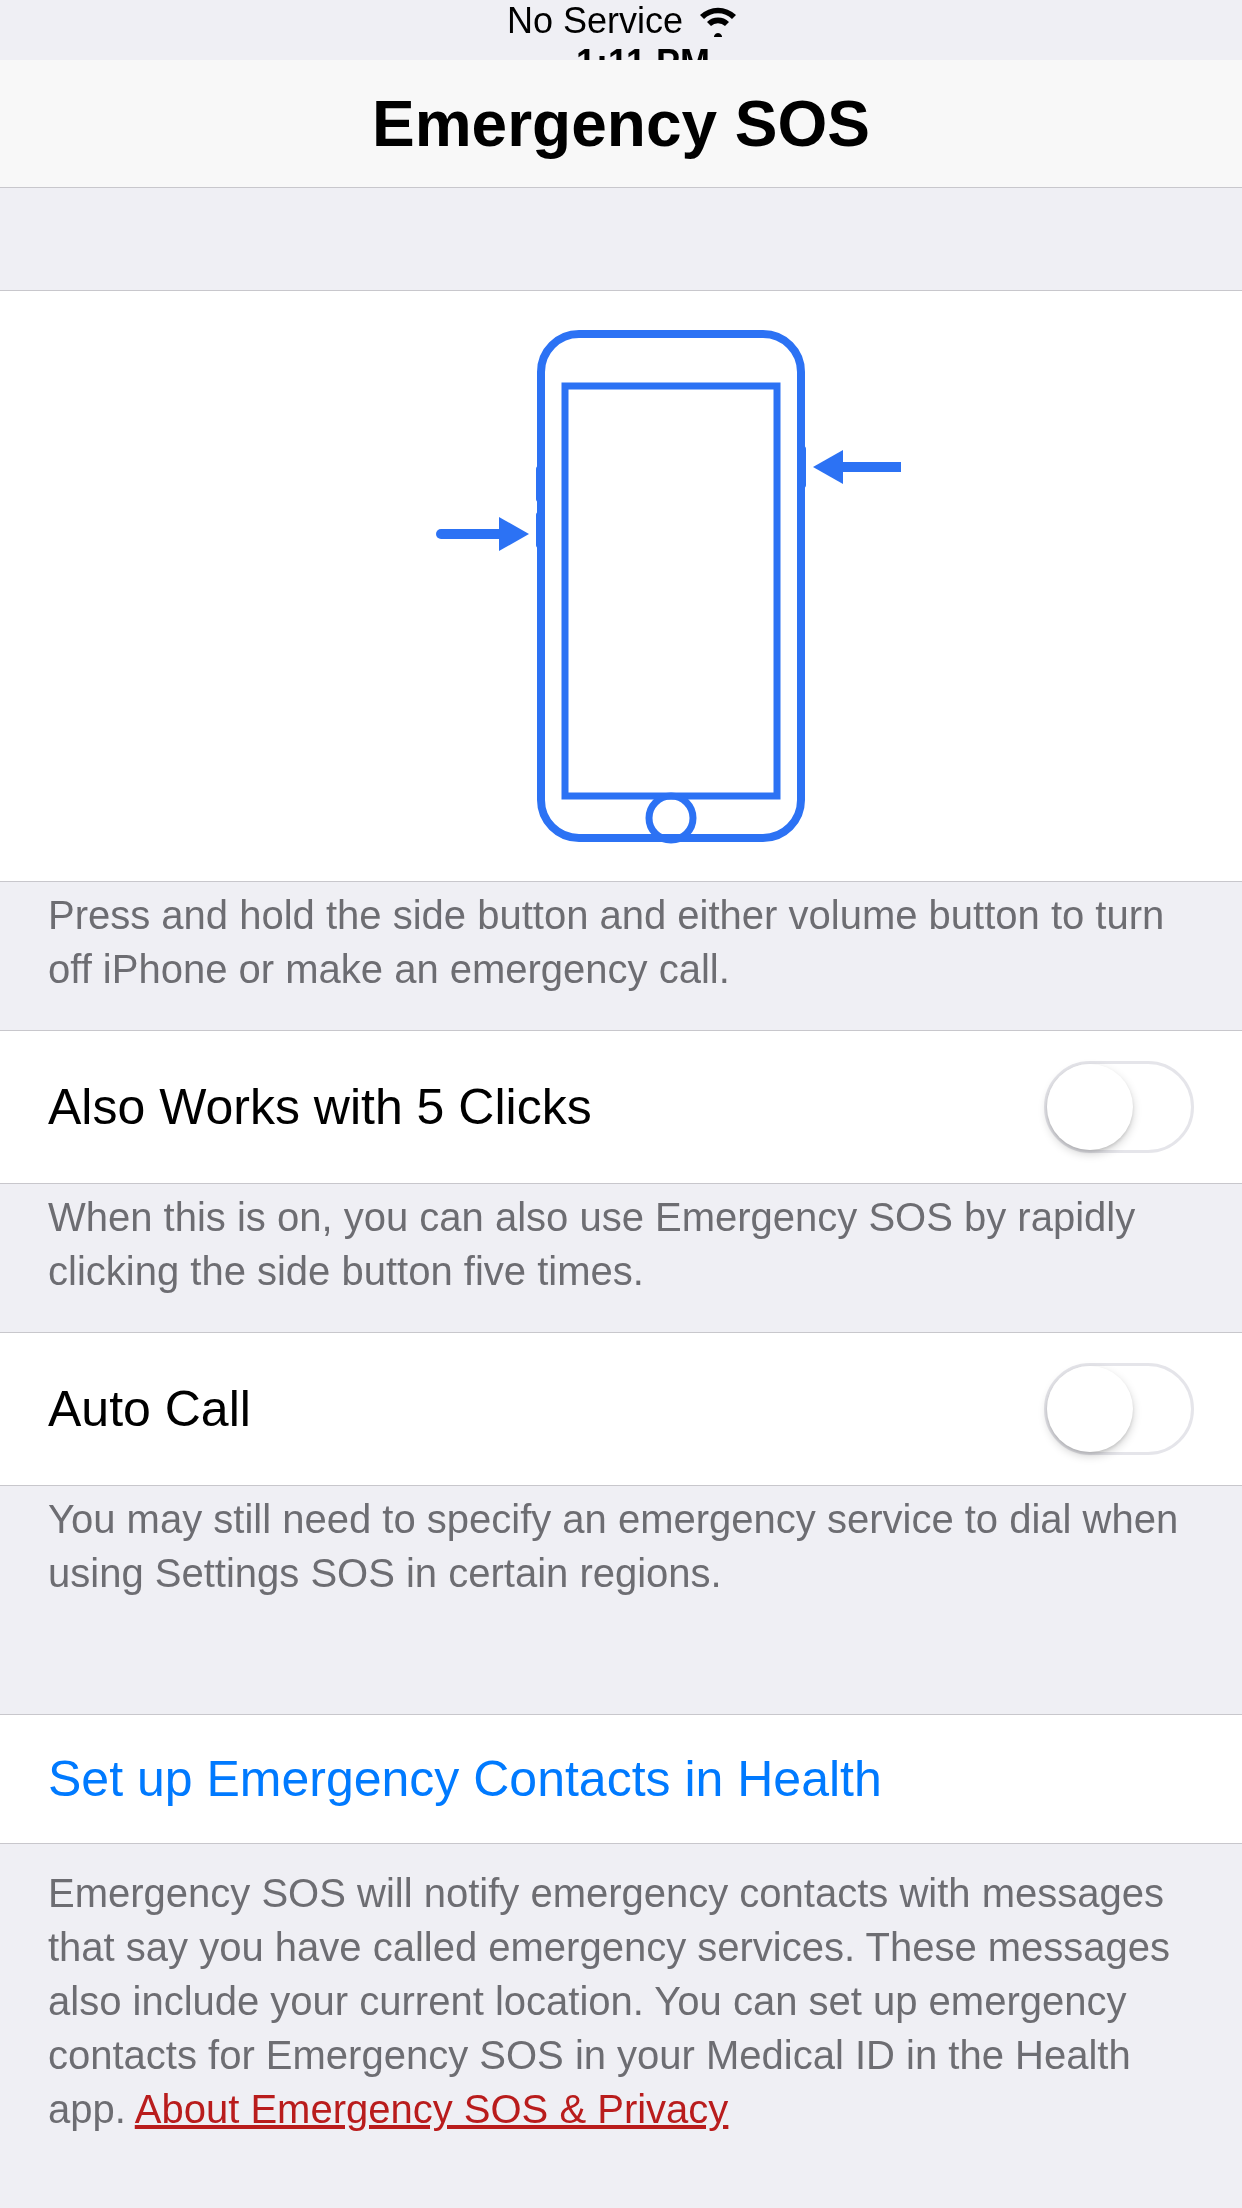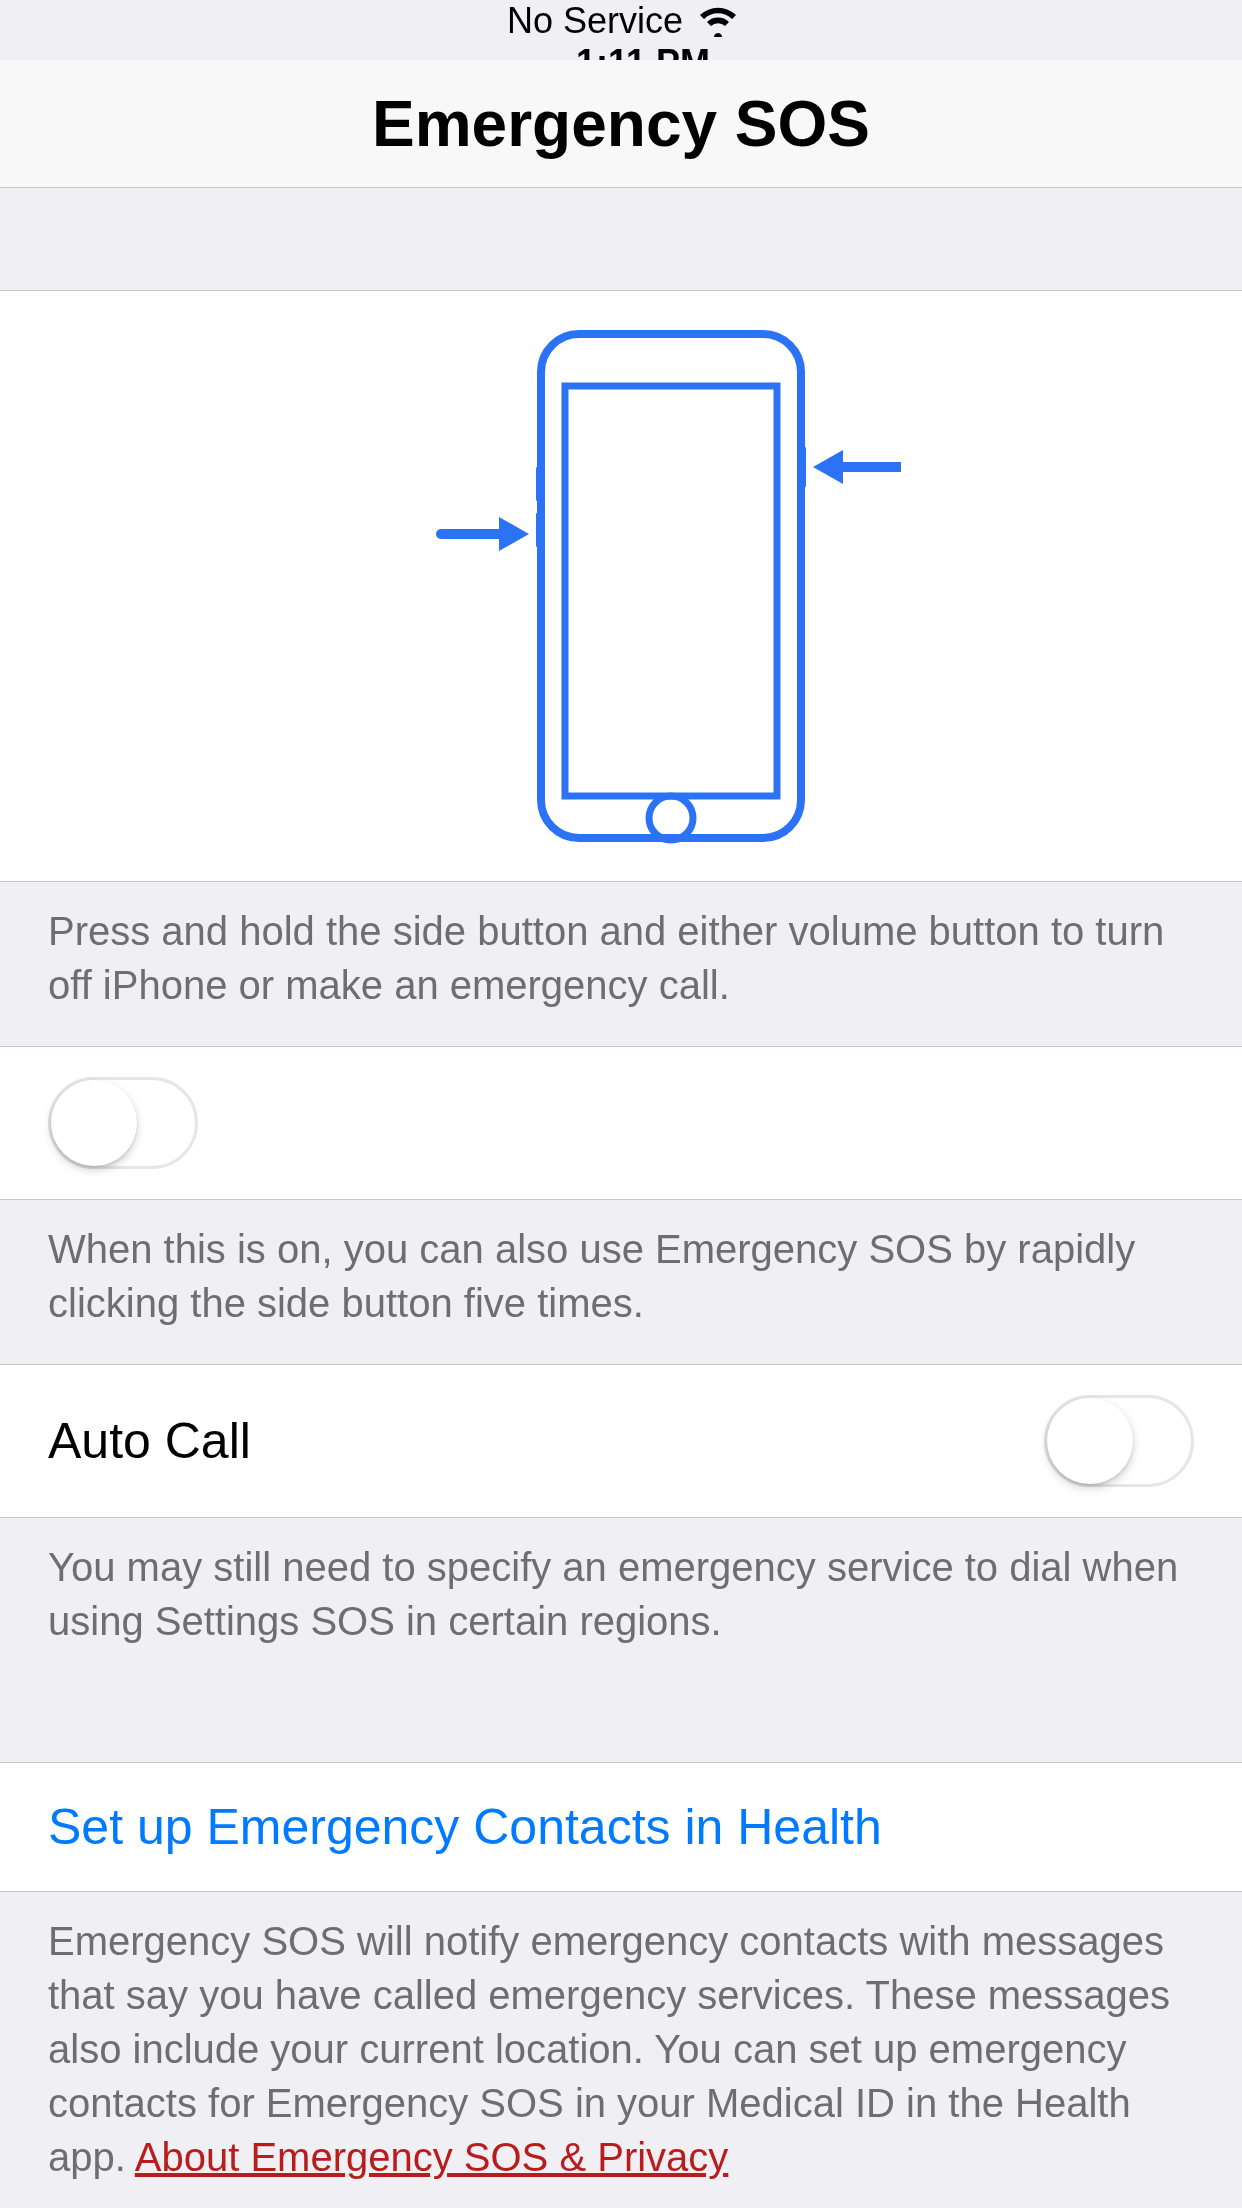--- a/index.html
+++ b/index.html
@@ -84,21 +84,21 @@
       border-top: 1px solid #C8C7CC;
       border-bottom: 1px solid #C8C7CC;
       height: 592px;
       display: flex;
       align-items: center;
       justify-content: center;
     }
     .illustration-panel svg { display: block; }
 
     .footer-text {
-      padding: 22px 48px 34px 48px;
+      padding: 6px 48px 34px 48px;
       font-size: 40px;
       line-height: 1.35;
       color: #6D6D72;
     }
 
     .row {
       background: #fff;
       border-top: 1px solid #C8C7CC;
       border-bottom: 1px solid #C8C7CC;
       padding: 30px 48px;
@@ -201,20 +201,21 @@
 
       <line x1="100" y1="218" x2="170" y2="218" stroke="#2C72F4" stroke-width="10" stroke-linecap="round"></line>
       <polygon points="188,218 158,201 158,235" fill="#2C72F4"></polygon>
     </svg>
   </span>
 </div>
 
 <div class="footer-text">Press and hold the side button and either volume button to turn off iPhone or make an emergency call.</div>
 
 <div class="row">
+  <div class="row-label">Also Works with 5 Clicks</div>
   <div class="toggle"></div>
 </div>
 <div class="footer-text">When this is on, you can also use Emergency SOS by rapidly clicking the side button five times.</div>
 
 <div class="row">
   <div class="row-label">Auto Call</div>
   <div class="toggle"></div>
 </div>
 <div class="footer-text">You may still need to specify an emergency service to dial when using Settings SOS in certain regions.</div>
 

